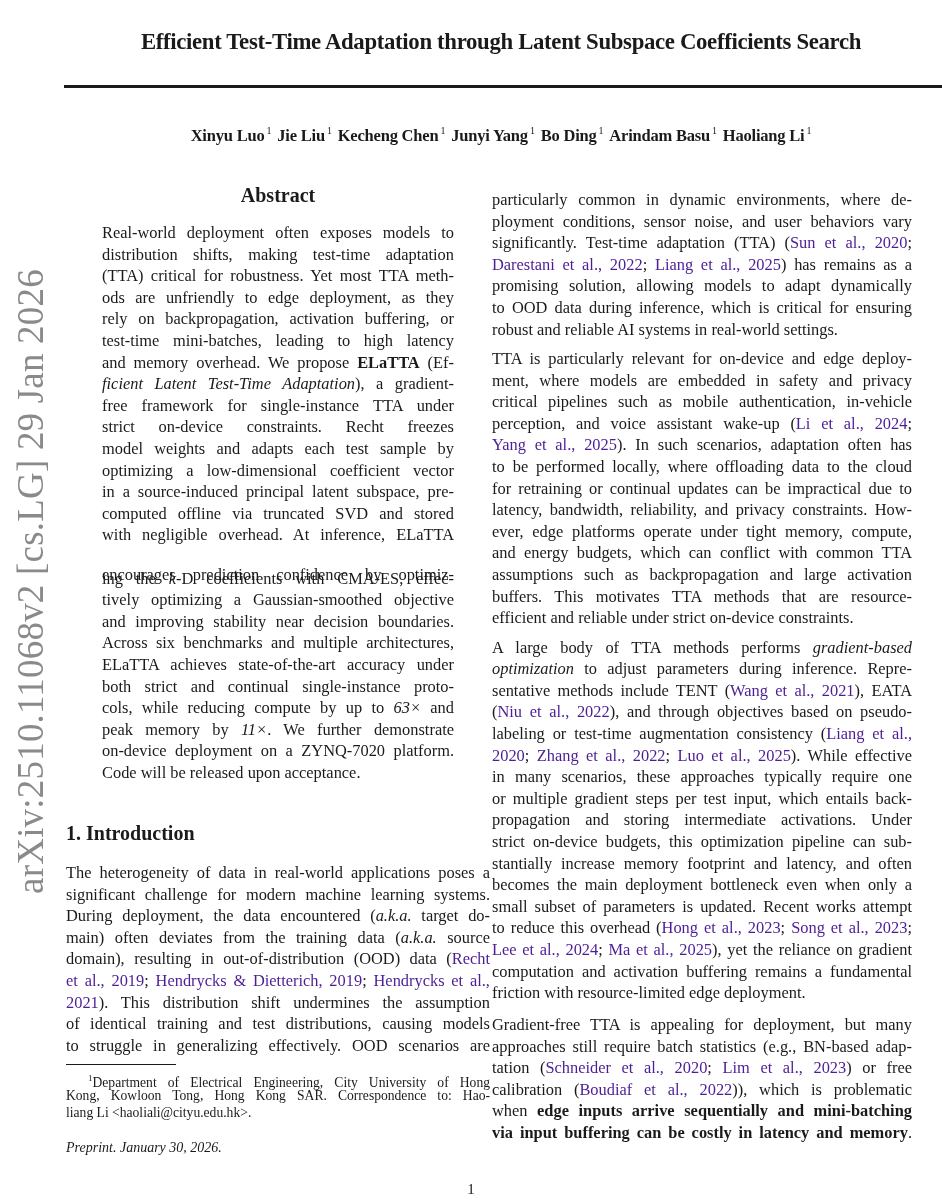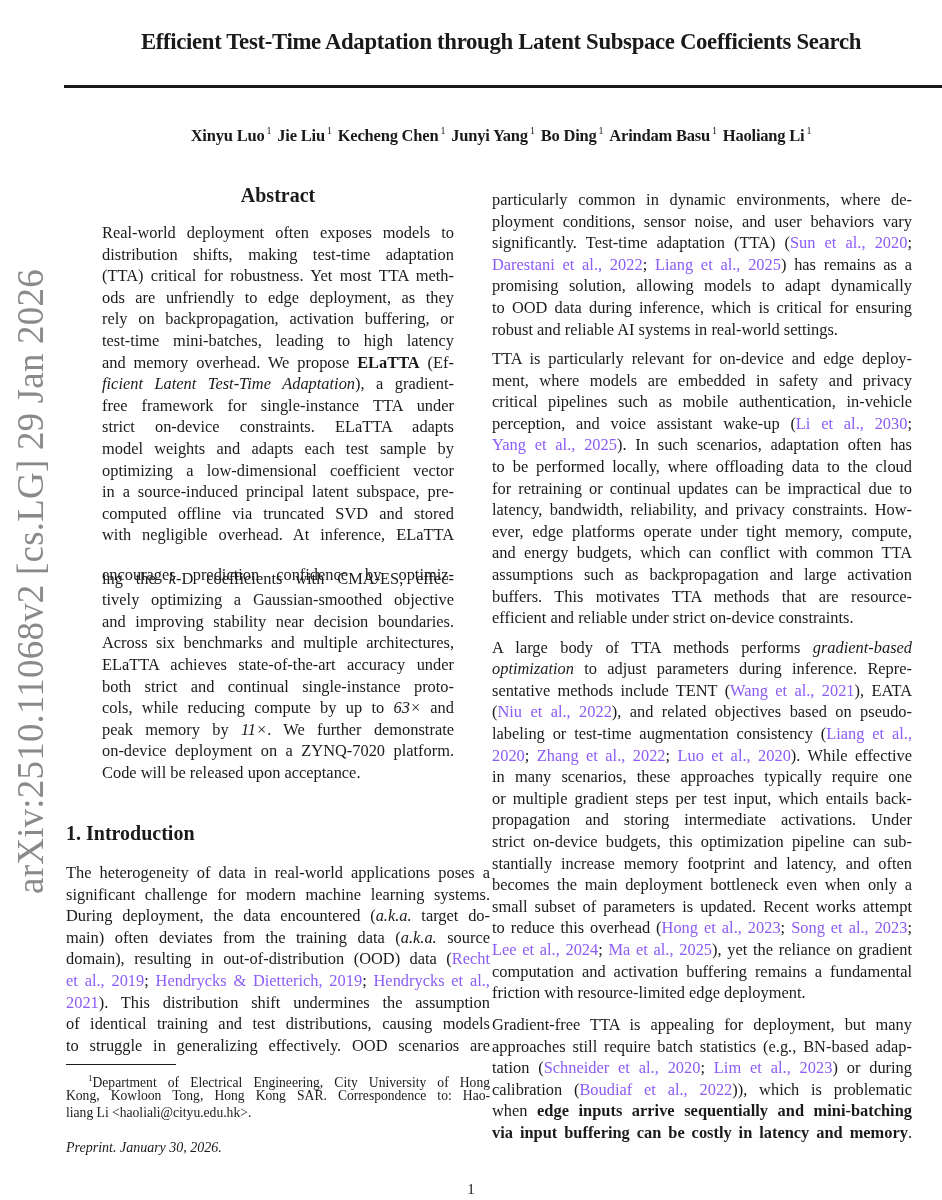--- a/index.html
+++ b/index.html
@@ -15,21 +15,21 @@
   .arxiv { position:absolute; left:-310px; top:560px; width:680px; text-align:center;
            transform:rotate(-90deg); font-size:37px; color:#8a8a8a; white-space:nowrap; letter-spacing:0.2px; }
   .abs-head { position:absolute; left:102px; width:352px; top:184px; text-align:center;
               font-weight:bold; font-size:20px; }
   .line { position:absolute; white-space:nowrap; font-size:16.4px; line-height:21.6px;
           text-align:justify; text-align-last:justify; }
   .abs .line { left:102px; width:352px; }
   .left .line { left:66px; width:424px; }
   .right .line { left:492px; width:420px; }
   .last { text-align-last:left !important; }
-  .cite { color:#8b5cf6; }
+  .cite { color:#4c1d95; }
   .sec { position:absolute; left:66px; top:822px; font-weight:bold; font-size:20px; }
   .fnrule { position:absolute; left:66px; top:1064px; width:110px; height:1px; background:#1a1a1a; }
   .fn .line { left:66px; width:424px; font-size:13.6px; line-height:17px; }
   .preprint { position:absolute; left:66px; top:1140px; font-style:italic; font-size:14px;font-family:Liberation Serif, serif; }
   .pageno { position:absolute; left:0; width:942px; top:1181px; text-align:center; font-size:15px; }
   b { font-weight:bold; } i { font-style:italic; }
 </style>
 </head>
 <body>
 
@@ -51,21 +51,21 @@
 <div class="abs">
   <div class="line" style="top:222px">Real-world deployment often exposes models to</div>
   <div class="line" style="top:243.6px">distribution shifts, making test-time adaptation</div>
   <div class="line" style="top:265.2px">(TTA) critical for robustness. Yet most TTA meth-</div>
   <div class="line" style="top:286.8px">ods are unfriendly to edge deployment, as they</div>
   <div class="line" style="top:308.4px">rely on backpropagation, activation buffering, or</div>
   <div class="line" style="top:330px">test-time mini-batches, leading to high latency</div>
   <div class="line" style="top:351.6px"><span>and memory overhead. We propose </span><b>ELaTTA</b><span> (Ef-</span></div>
   <div class="line" style="top:373.2px"><i>ficient Latent Test-Time Adaptation</i><span>), a gradient-</span></div>
   <div class="line" style="top:394.8px">free framework for single-instance TTA under</div>
-  <div class="line" style="top:416.4px">strict on-device constraints.  ELaTTA adapts</div>
+  <div class="line" style="top:416.4px">strict on-device constraints.  Recht freezes</div>
   <div class="line" style="top:438px">model weights and adapts each test sample by</div>
   <div class="line" style="top:459.6px">optimizing a low-dimensional coefficient vector</div>
   <div class="line" style="top:481.2px">in a source-induced principal latent subspace, pre-</div>
   <div class="line" style="top:502.8px">computed offline via truncated SVD and stored</div>
   <div class="line" style="top:524.4px">with negligible overhead. At inference, ELaTTA</div>
   <div class="line" style="top:564px">encourages prediction confidence by optimiz-</div>
   <div class="line" style="top:567.6px"><span>ing the </span><i>k</i><span>-D coefficients with CMA-ES, effec-</span></div>
   <div class="line" style="top:589.2px">tively optimizing a Gaussian-smoothed objective</div>
   <div class="line" style="top:610.8px">and improving stability near decision boundaries.</div>
   <div class="line" style="top:632.4px">Across six benchmarks and multiple architectures,</div>
@@ -104,50 +104,50 @@
   <div class="line" style="top:210.6px">ployment conditions, sensor noise, and user behaviors vary</div>
   <div class="line" style="top:232.2px"><span>significantly. Test-time adaptation (TTA) (</span><span class="cite">Sun et al., 2020</span><span>;</span></div>
   <div class="line" style="top:253.8px"><span class="cite">Darestani et al., 2022</span><span>; </span><span class="cite">Liang et al., 2025</span><span>) has remains as a</span></div>
   <div class="line" style="top:275.4px">promising solution, allowing models to adapt dynamically</div>
   <div class="line" style="top:297px">to OOD data during inference, which is critical for ensuring</div>
   <div class="line last" style="top:318.6px">robust and reliable AI systems in real-world settings.</div>
 
   <div class="line" style="top:348px">TTA is particularly relevant for on-device and edge deploy-</div>
   <div class="line" style="top:369.6px">ment, where models are embedded in safety and privacy</div>
   <div class="line" style="top:391.2px">critical pipelines such as mobile authentication, in-vehicle</div>
-  <div class="line" style="top:412.8px"><span>perception, and voice assistant wake-up (</span><span class="cite">Li et al., 2030</span><span>;</span></div>
+  <div class="line" style="top:412.8px"><span>perception, and voice assistant wake-up (</span><span class="cite">Li et al., 2024</span><span>;</span></div>
   <div class="line" style="top:434.4px"><span class="cite">Yang et al., 2025</span><span>). In such scenarios, adaptation often has</span></div>
   <div class="line" style="top:456px">to be performed locally, where offloading data to the cloud</div>
   <div class="line" style="top:477.6px">for retraining or continual updates can be impractical due to</div>
   <div class="line" style="top:499.2px">latency, bandwidth, reliability, and privacy constraints. How-</div>
   <div class="line" style="top:520.8px">ever, edge platforms operate under tight memory, compute,</div>
   <div class="line" style="top:542.4px">and energy budgets, which can conflict with common TTA</div>
   <div class="line" style="top:564px">assumptions such as backpropagation and large activation</div>
   <div class="line" style="top:585.6px">buffers.  This motivates TTA methods that are resource-</div>
   <div class="line last" style="top:607.2px">efficient and reliable under strict on-device constraints.</div>
 
   <div class="line" style="top:636.6px"><span>A large body of TTA methods performs </span><i>gradient-based</i></div>
   <div class="line" style="top:658.2px"><i>optimization</i><span> to adjust parameters during inference. Repre-</span></div>
   <div class="line" style="top:679.8px"><span>sentative methods include TENT (</span><span class="cite">Wang et al., 2021</span><span>), EATA</span></div>
-  <div class="line" style="top:701.4px"><span>(</span><span class="cite">Niu et al., 2022</span><span>), and related objectives based on pseudo-</span></div>
+  <div class="line" style="top:701.4px"><span>(</span><span class="cite">Niu et al., 2022</span><span>), and through objectives based on pseudo-</span></div>
   <div class="line" style="top:723px"><span>labeling or test-time augmentation consistency (</span><span class="cite">Liang et al.,</span></div>
-  <div class="line" style="top:744.6px"><span class="cite">2020</span><span>; </span><span class="cite">Zhang et al., 2022</span><span>; </span><span class="cite">Luo et al., 2020</span><span>). While effective</span></div>
+  <div class="line" style="top:744.6px"><span class="cite">2020</span><span>; </span><span class="cite">Zhang et al., 2022</span><span>; </span><span class="cite">Luo et al., 2025</span><span>). While effective</span></div>
   <div class="line" style="top:766.2px">in many scenarios, these approaches typically require one</div>
   <div class="line" style="top:787.8px">or multiple gradient steps per test input, which entails back-</div>
   <div class="line" style="top:809.4px">propagation and storing intermediate activations.  Under</div>
   <div class="line" style="top:831px">strict on-device budgets, this optimization pipeline can sub-</div>
   <div class="line" style="top:852.6px">stantially increase memory footprint and latency, and often</div>
   <div class="line" style="top:874.2px">becomes the main deployment bottleneck even when only a</div>
   <div class="line" style="top:895.8px">small subset of parameters is updated. Recent works attempt</div>
   <div class="line" style="top:917.4px"><span>to reduce this overhead (</span><span class="cite">Hong et al., 2023</span><span>; </span><span class="cite">Song et al., 2023</span><span>;</span></div>
   <div class="line" style="top:939px"><span class="cite">Lee et al., 2024</span><span>; </span><span class="cite">Ma et al., 2025</span><span>), yet the reliance on gradient</span></div>
   <div class="line" style="top:960.6px">computation and activation buffering remains a fundamental</div>
   <div class="line last" style="top:982.2px">friction with resource-limited edge deployment.</div>
 
   <div class="line" style="top:1014px">Gradient-free TTA is appealing for deployment, but many</div>
   <div class="line" style="top:1035.6px">approaches still require batch statistics (e.g., BN-based adap-</div>
-  <div class="line" style="top:1057.2px"><span>tation (</span><span class="cite">Schneider et al., 2020</span><span>; </span><span class="cite">Lim et al., 2023</span><span>) or during</span></div>
+  <div class="line" style="top:1057.2px"><span>tation (</span><span class="cite">Schneider et al., 2020</span><span>; </span><span class="cite">Lim et al., 2023</span><span>) or free</span></div>
   <div class="line" style="top:1078.8px"><span>calibration (</span><span class="cite">Boudiaf et al., 2022</span><span>)), which is problematic</span></div>
   <div class="line" style="top:1100.4px"><span>when </span><b>edge inputs arrive sequentially and mini-batching</b></div>
   <div class="line" style="top:1122px"><b>via input buffering can be costly in latency and memory</b><span>.</span></div>
 </div>
 
 <div class="pageno">1</div>
 
 </body></html>

